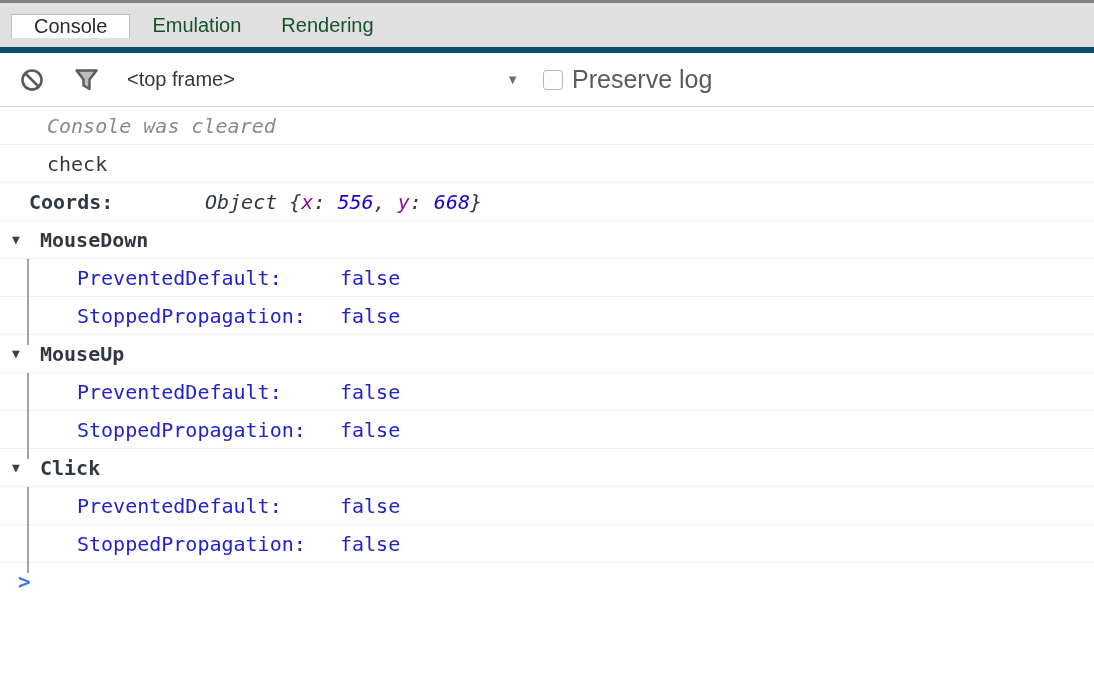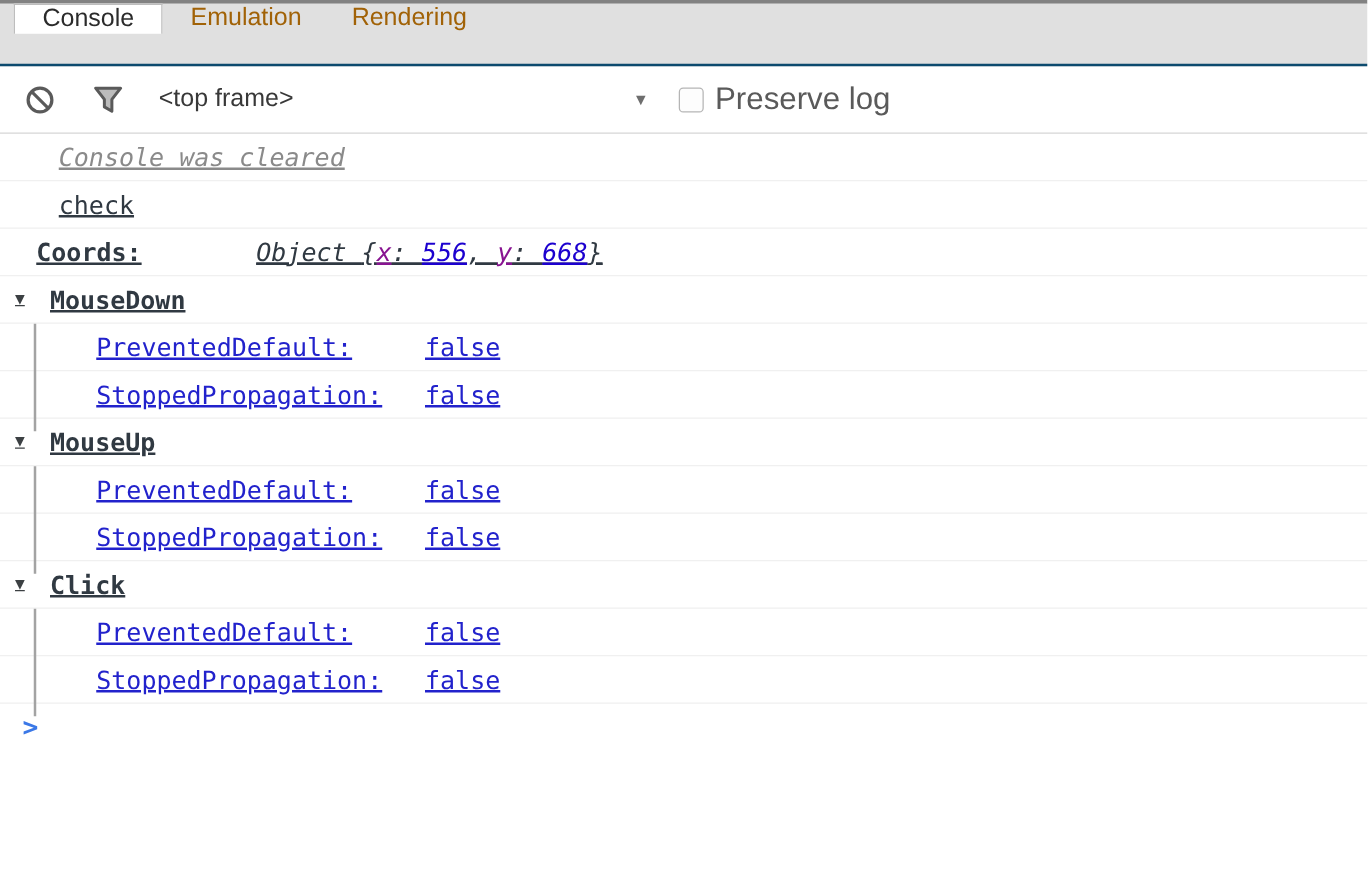--- a/index.html
+++ b/index.html
@@ -2,23 +2,23 @@
 <html><head>
 <meta charset="utf-8">
 <style>
   * { margin:0; padding:0; box-sizing:border-box; }
   html,body { width:1094px; height:700px; background:#fff; overflow:hidden;
               font-family:"Liberation Sans", sans-serif; }
   .screen { width:1094px; height:700px; position:relative; background:#fff; }
 
   
   .top-strip { height:3px; background:#828282; }
-  .tab-bar { height:50px; background:#e0e0e0; border-bottom:2px solid #0c4a6e;
-             display:flex; align-items:flex-start; }
-  .tab { display:flex; align-items:center; font-size:20px; color:#a16207;
+  .tab-bar { height:50px; background:#e0e0e0; border-bottom:6px solid #0c4a6e;
+             display:flex; align-items:center; }
+  .tab { display:flex; align-items:center; font-size:20px; color:#14532d;
          padding:0 14px; cursor:default; }
   .tab.active { background:#fff; border:1px solid #bdbdbd; border-bottom:none;
                 margin-left:11px; margin-bottom:-1px; color:#2b2b2b; padding:0 22px; }
   .tab.t2 { margin-left:8px; }
   .tab.t3 { margin-left:12px; }
 
   
   .toolbar { height:54px; border-bottom:1px solid #d6d6d6; display:flex; align-items:center; }
   .tb-icon { display:flex; align-items:center; justify-content:center; }
   .icon-clear { margin-left:20px; }
@@ -28,21 +28,21 @@
   .frame-label { font-size:20px; color:#383838; }
   .dd-arrow { font-size:13px; color:#6e6e6e; }
   .checkbox { margin-left:24px; width:20px; height:20px; background:#fdfdfd;
               border:1.5px solid #b5b5b5; border-radius:3.5px; }
   .preserve-label { margin-left:9px; font-size:25px; color:#5a5a5a; }
 
   
   .console-area { font-family:"DejaVu Sans Mono", monospace; font-size:20px; color:#303942; }
   .row { height:38px; display:flex; align-items:center; border-bottom:1px solid #f0f0f0;
          padding-left:47px; white-space:pre; }
-  .row span { white-space:pre;text-decoration:underline; }
+  .row span { white-space:pre; }
   .cleared { color:#8a8a8a; font-style:italic; }
   .lbl { font-weight:bold; display:inline-block; width:176px; }
   .val-indent { margin-left:24px; }
   .num { color:#1c00cf; }
   .italic { font-style:italic;padding-left:29px; }
   .prop { color:#881391; }
   .tag { color:#881280; }
   .attr-n { color:#994500; margin-left:12px; }
   .eq { color:#888; }
   .attr-v { color:#1a1aa6; }

